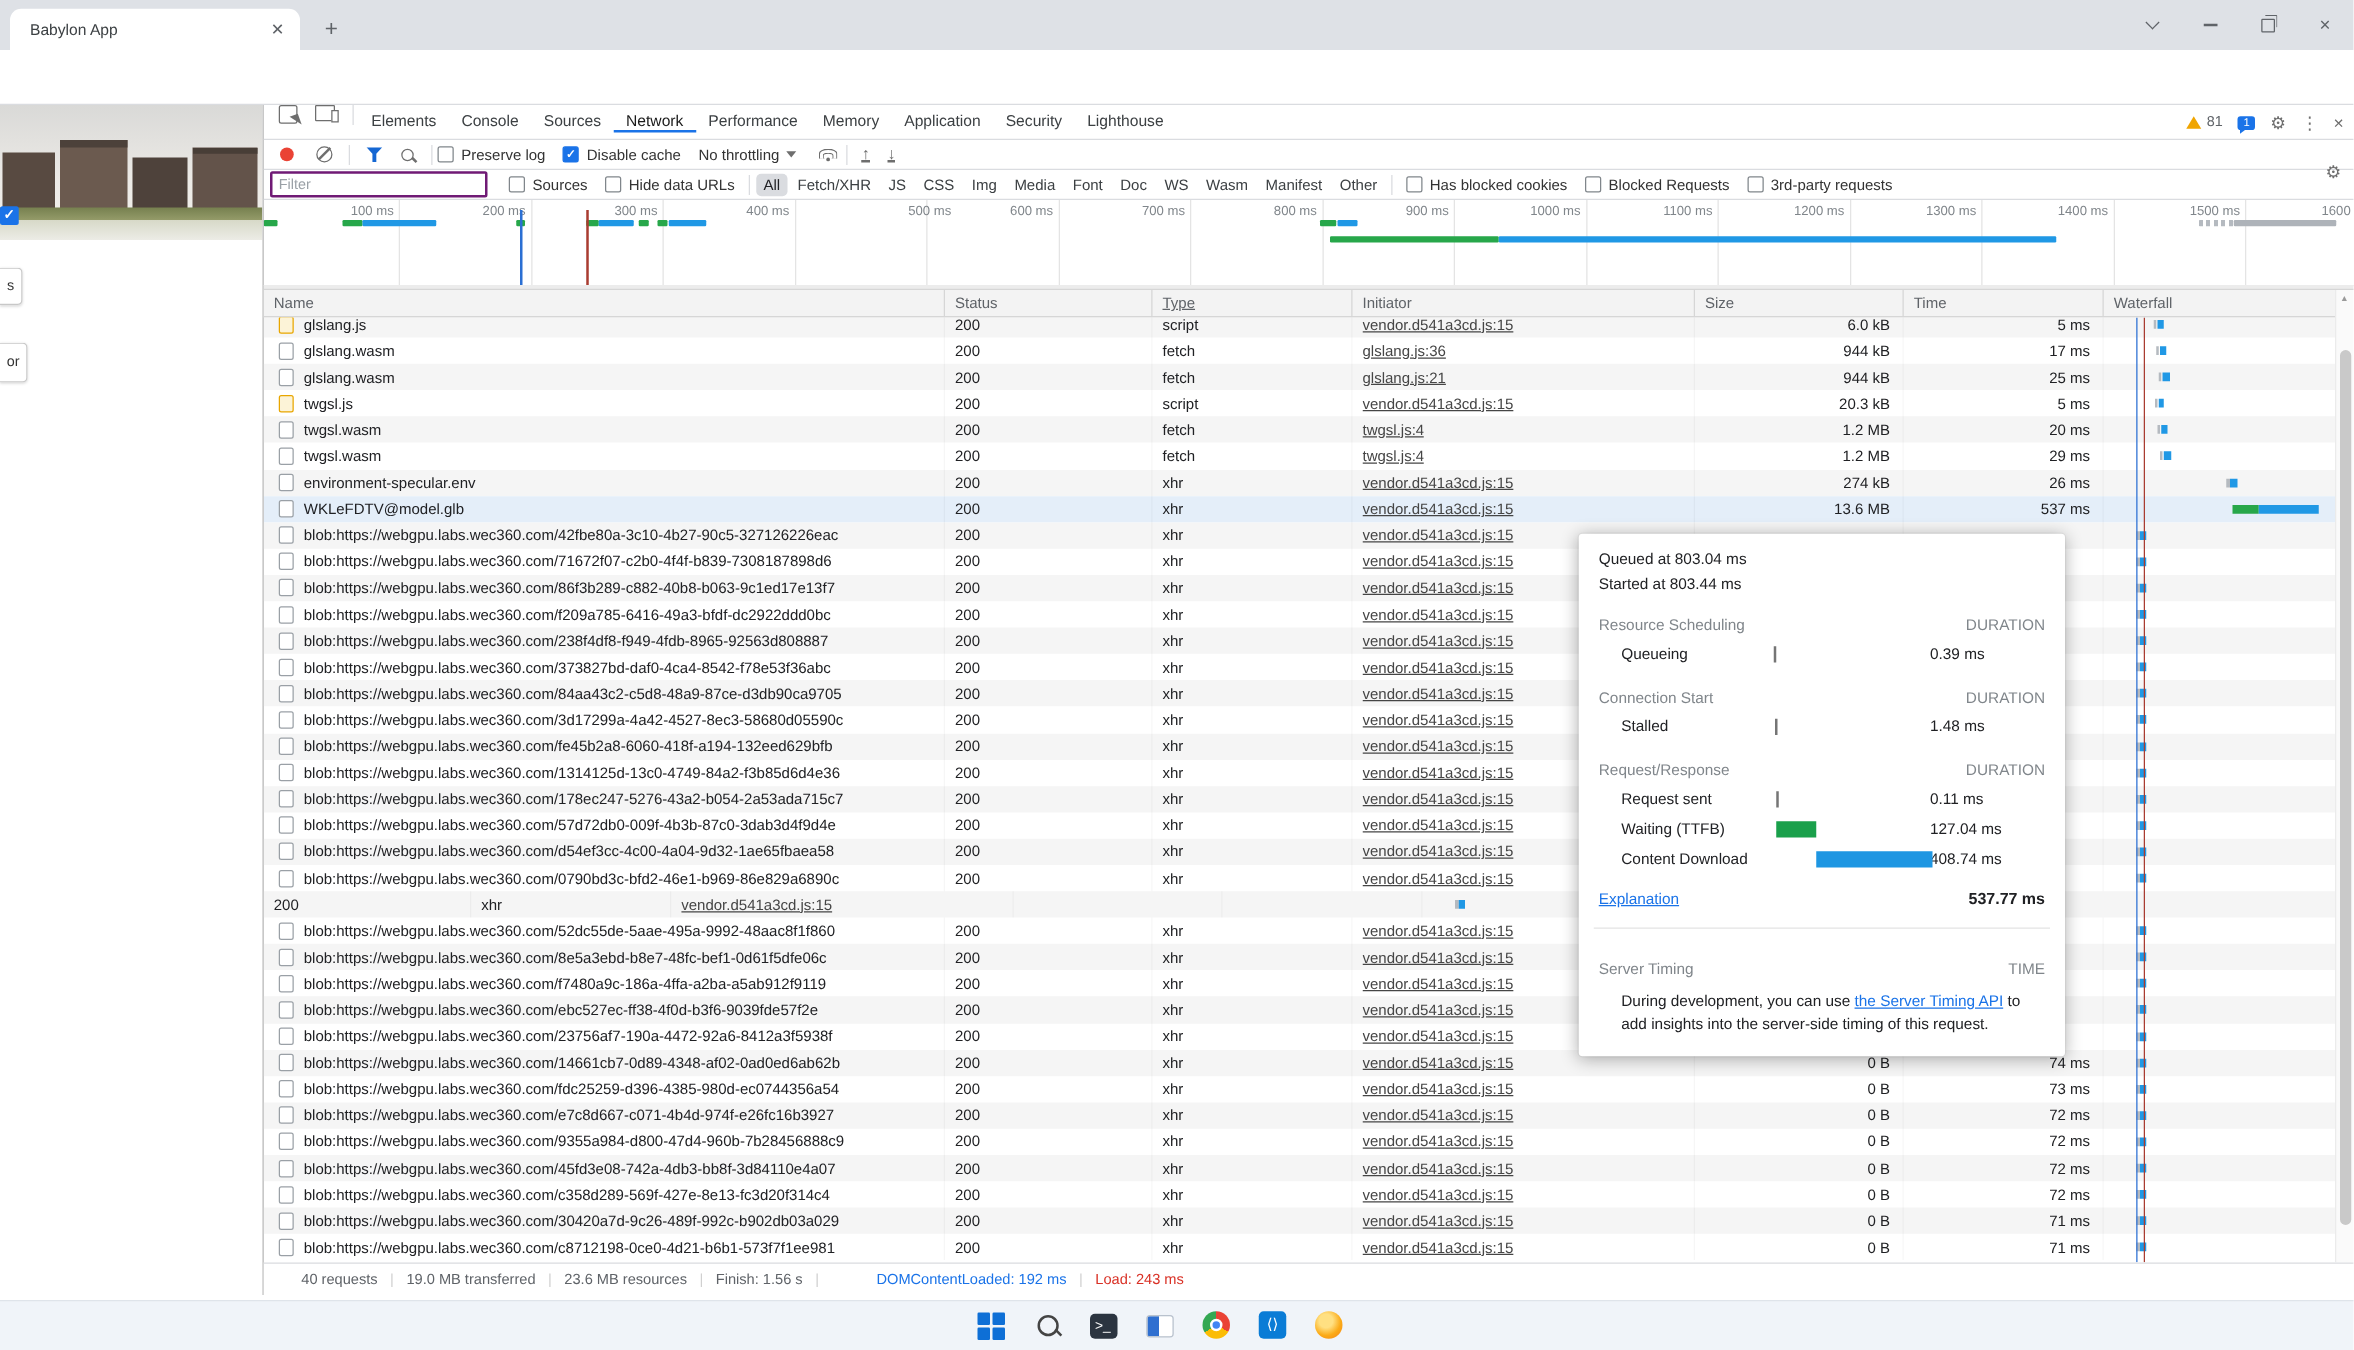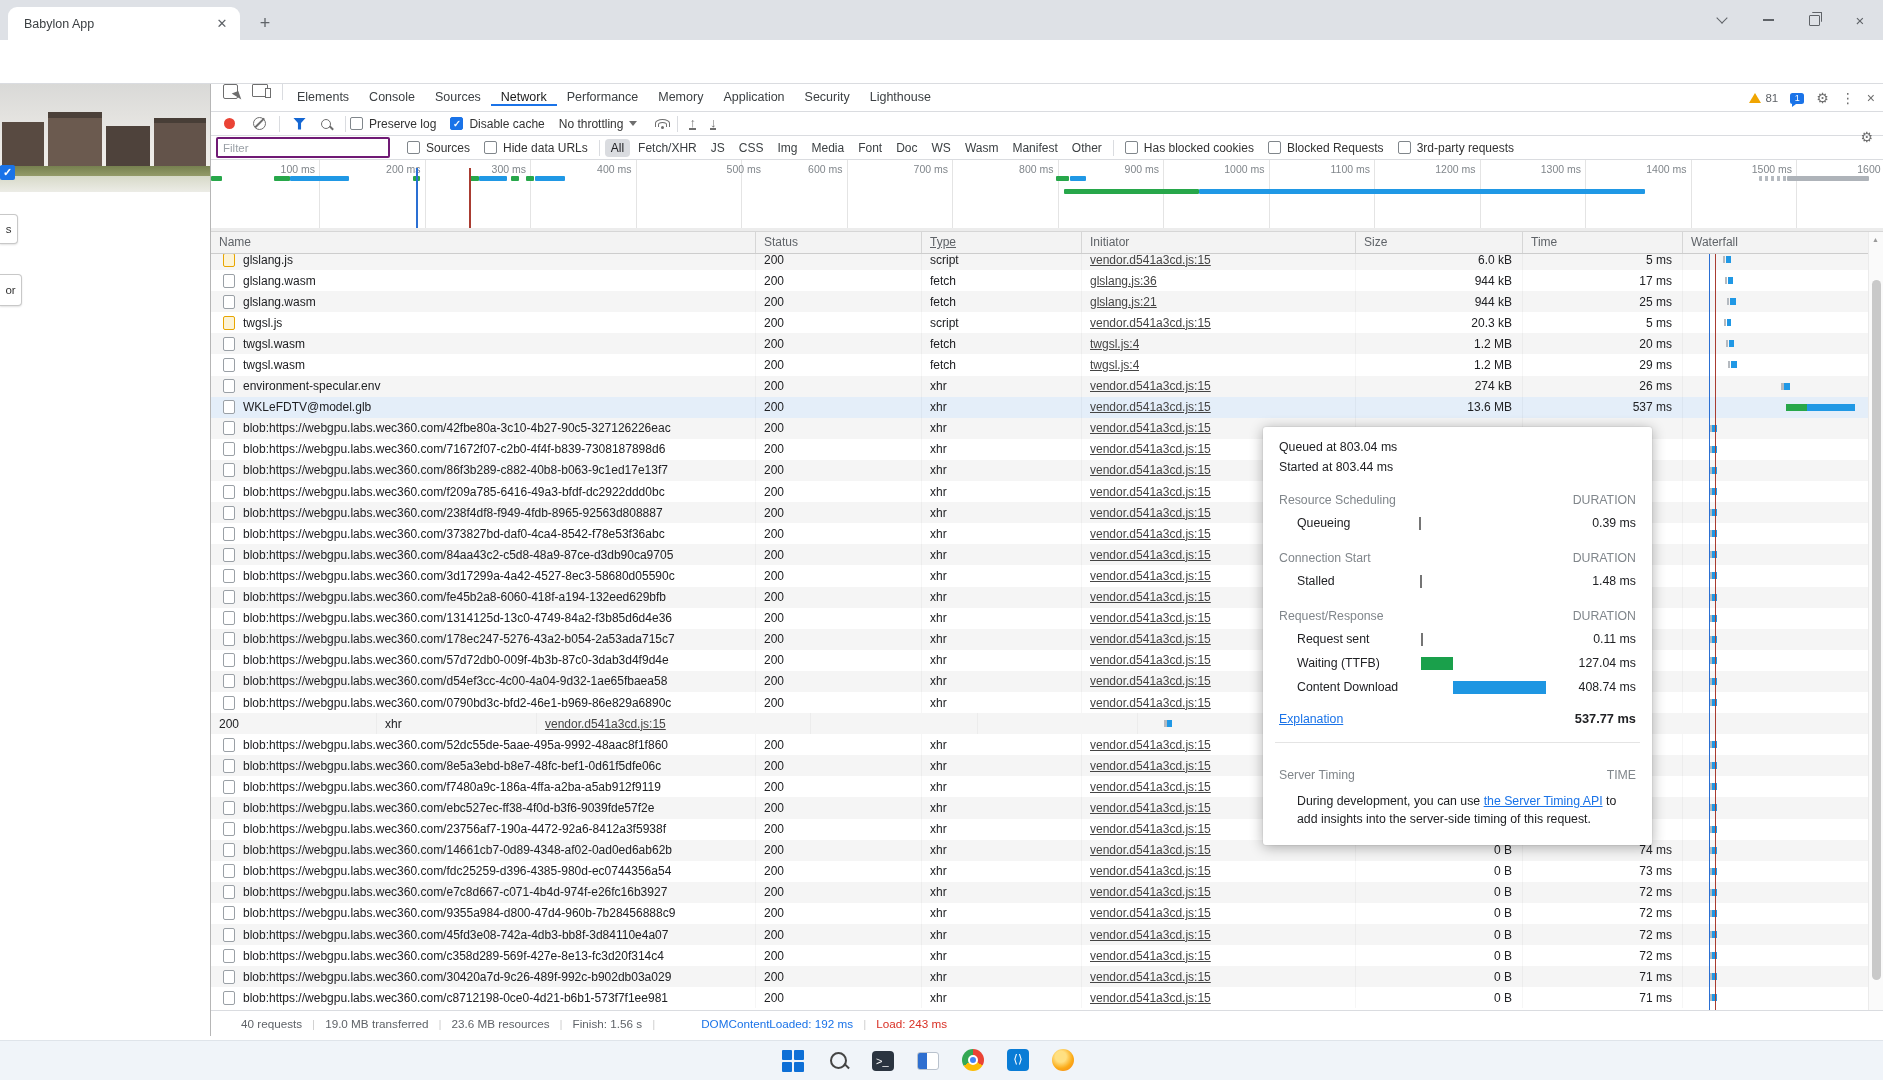--- a/index.html
+++ b/index.html
@@ -134,21 +134,21 @@
   .sum-sep{margin:0 10px;color:#d0d0d0;}
   .sum-blue{color:#1a73e8;margin-left:36px;} .sum-red{color:#d93025;}
   
   .popup{position:absolute;left:1263px;top:343px;width:389px;height:418px;background:#fff;border-radius:3px;
     box-shadow:0 2px 14px rgba(0,0,0,.32),0 0 0 1px rgba(0,0,0,.04);padding:10px 16px 0 16px;box-sizing:border-box;z-index:50;font-size:12.3px;color:#202124;}
   .tp-line{line-height:20px;}
   .tp-sec-head{display:flex;justify-content:space-between;color:#80868b;margin-top:13px;line-height:21px;}
   .tp-row{display:flex;align-items:center;height:24px;}
   .tp-row .lbl{width:140px;padding-left:18px;box-sizing:border-box;flex:none;}
   .tp-row .zone{flex:1;position:relative;height:13px;}
-  .tp-row .val{width:92px;text-align:right;flex:none;}
+  .tp-row .val{width:92px;text-align:left;flex:none;}
   .tpbar{position:absolute;top:0;height:13px;}
   .tp-tick{width:2px;background:#757575;}
   .tp-green{background:#1aa04b;} .tp-blue{background:#1e96e2;}
   .tp-total-row{display:flex;justify-content:space-between;margin-top:12px;align-items:center;}
   .tp-link{color:#1a73e8;text-decoration:underline;cursor:pointer;}
   .tp-total{font-weight:bold;font-size:12.8px;}
   .tp-div{height:1px;background:#e4e4e4;margin:16px -4px 10px -4px;}
   .tp-para{padding-left:18px;margin-top:6px;line-height:1.5;color:#202124;}
   
   .taskbar{position:absolute;left:0;top:1040px;width:1883px;height:40px;background:#f0f4f9;border-top:1px solid #dfe4ea;}

